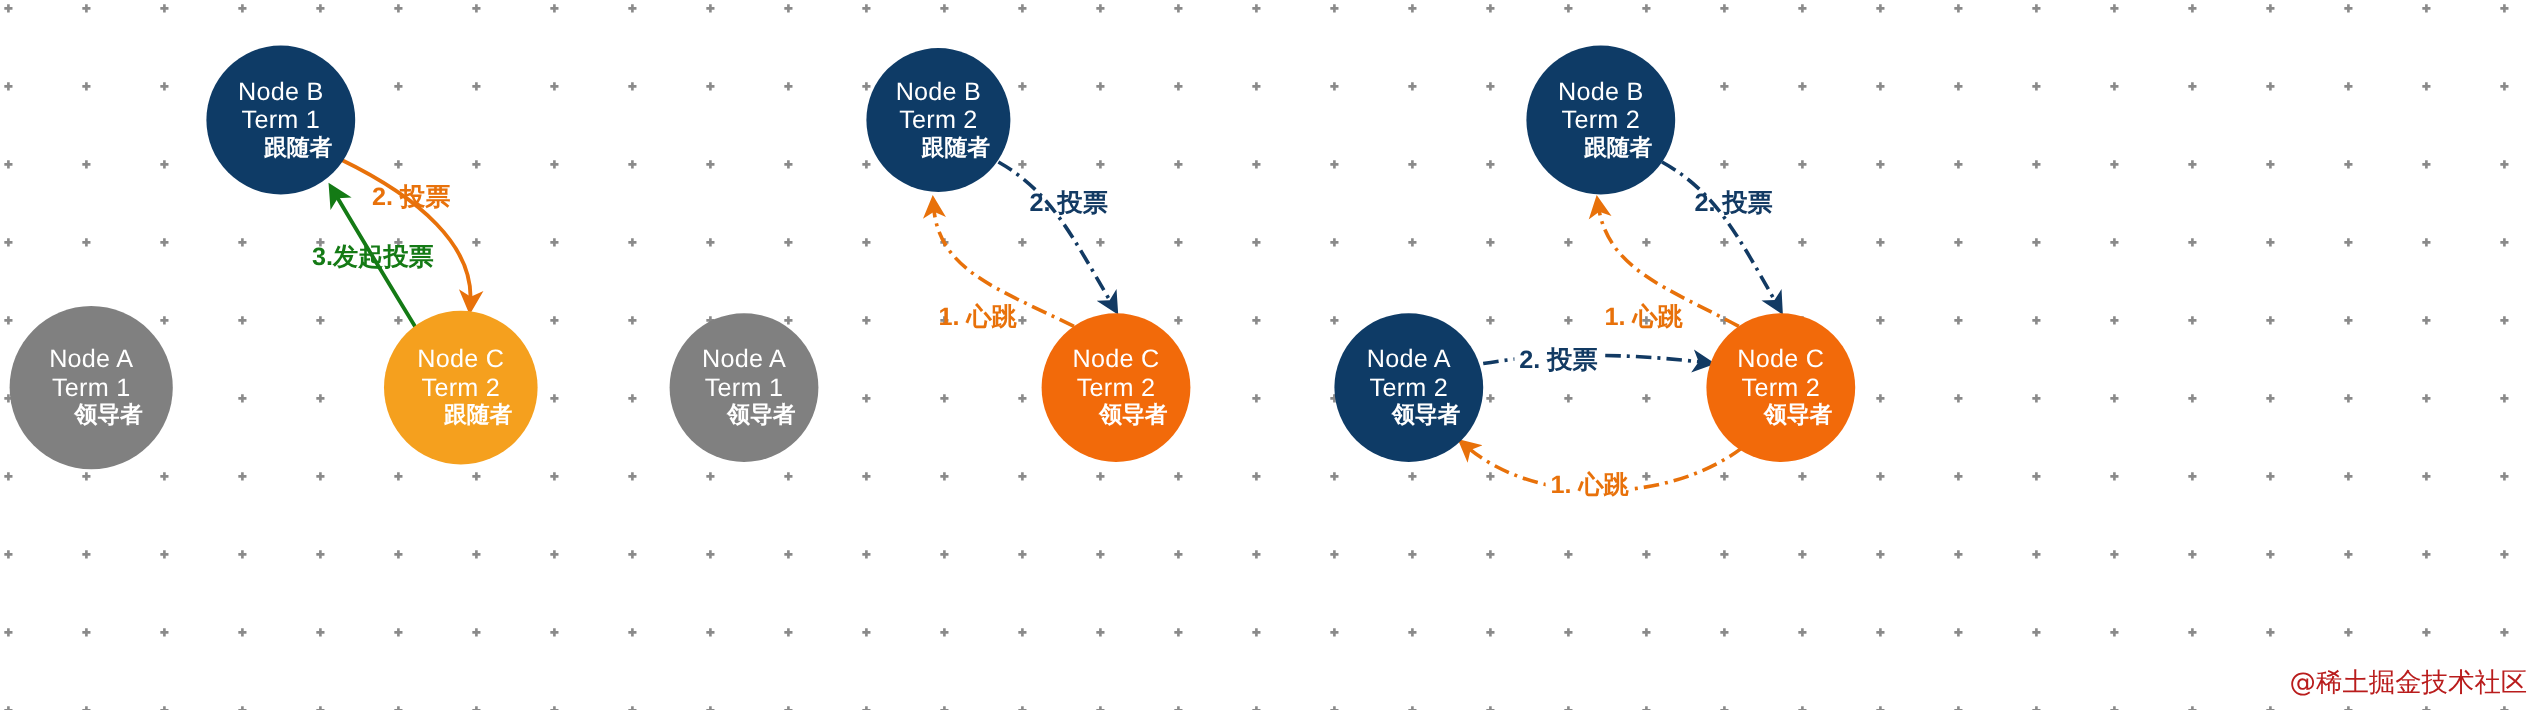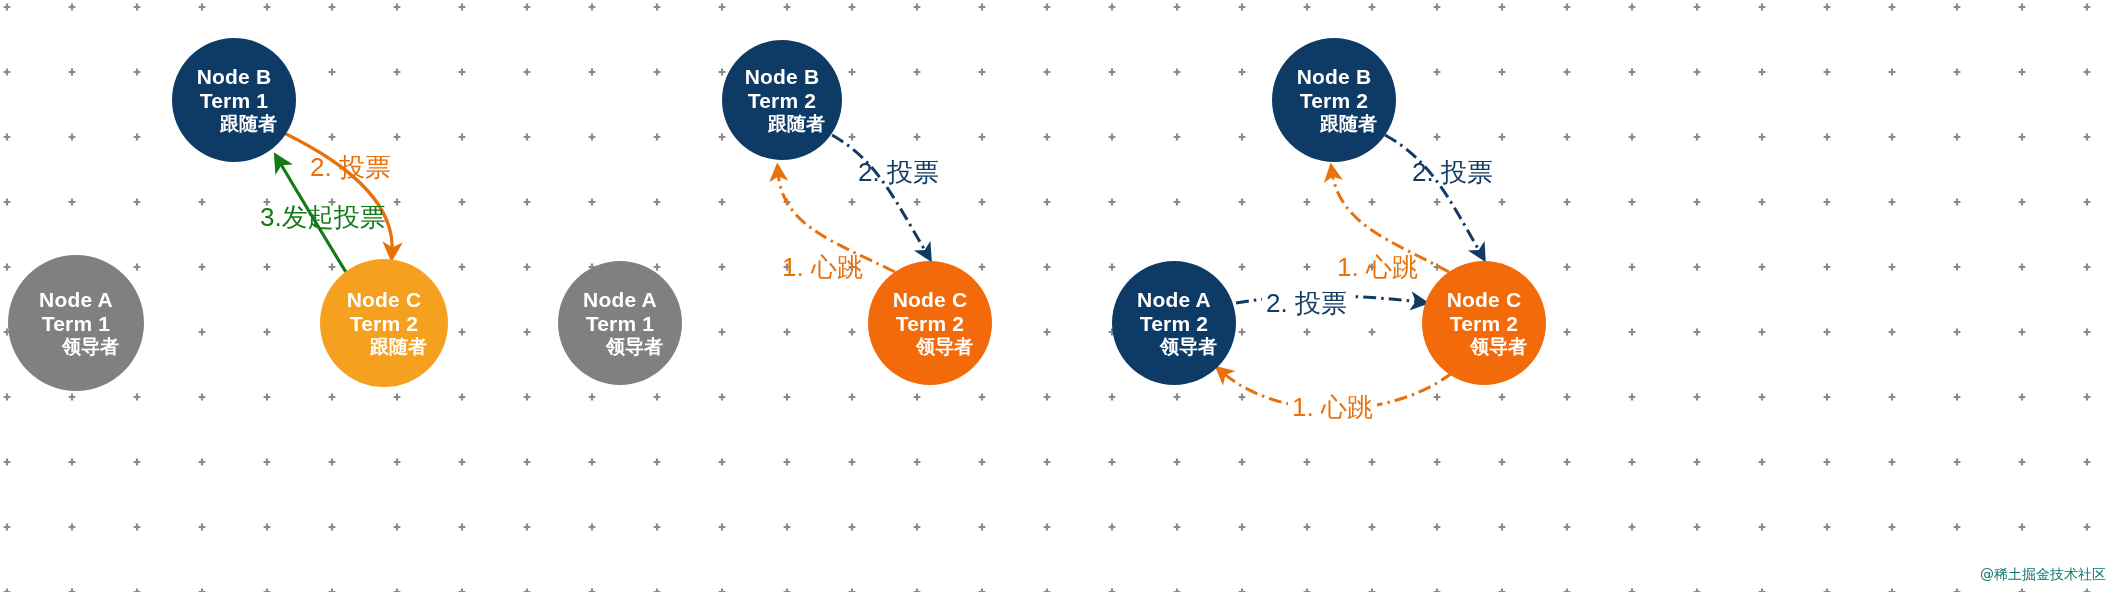--- a/index.html
+++ b/index.html
@@ -48,46 +48,46 @@
     align-items: center;
     justify-content: center;
     color: #ffffff;
     z-index: 2;
     box-sizing: border-box;
     line-height: 1.12;
     text-align: center;
   }
   .node .ln1, .node .ln2 {
     font-size: 21px;
-    font-weight: bold;
+    font-weight: normal;
     letter-spacing: 0.2px;
     white-space: nowrap;
   }
   .node .ln3 {
     font-size: 19px;
     font-weight: bold;
     white-space: nowrap;
     margin-top: 1px;
     margin-left: 29px;
   }
 
   .edge-label {
     position: absolute;
     z-index: 3;
-    font-size: 26px;
-    font-weight: normal;
+    font-size: 21px;
+    font-weight: bold;
     white-space: nowrap;
   }
 
   .watermark {
     position: absolute;
     right: 14px;
     bottom: 8px;
-    font-size: 14px;
-    color: #0f766e;
+    font-size: 22px;
+    color: #b91c1c;
     z-index: 4;
     white-space: nowrap;
     font-family: "DejaVu Sans", sans-serif;
   }
 </style>
 </head>
 <body>
 
 <div id="canvas">
 

